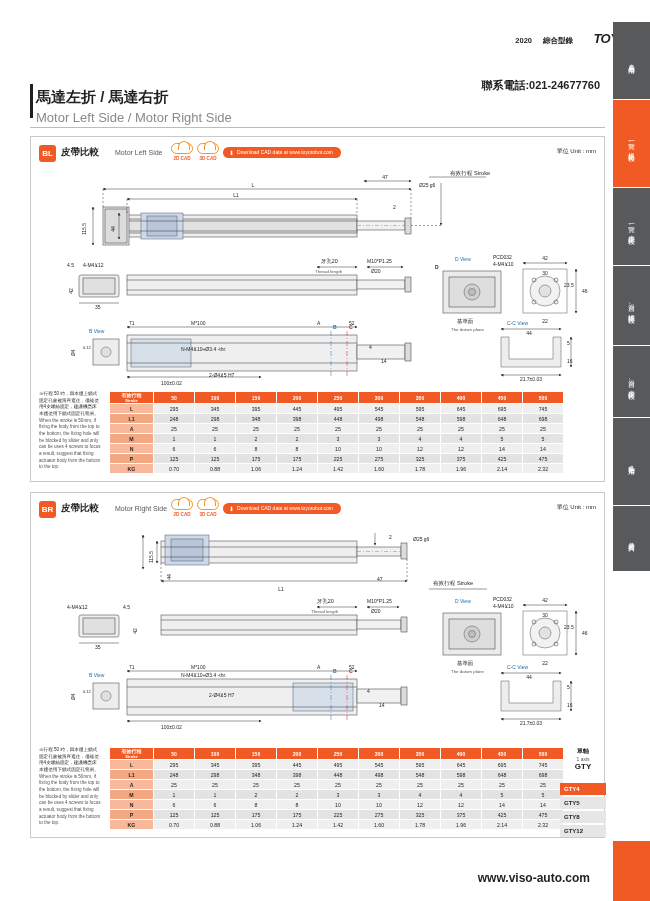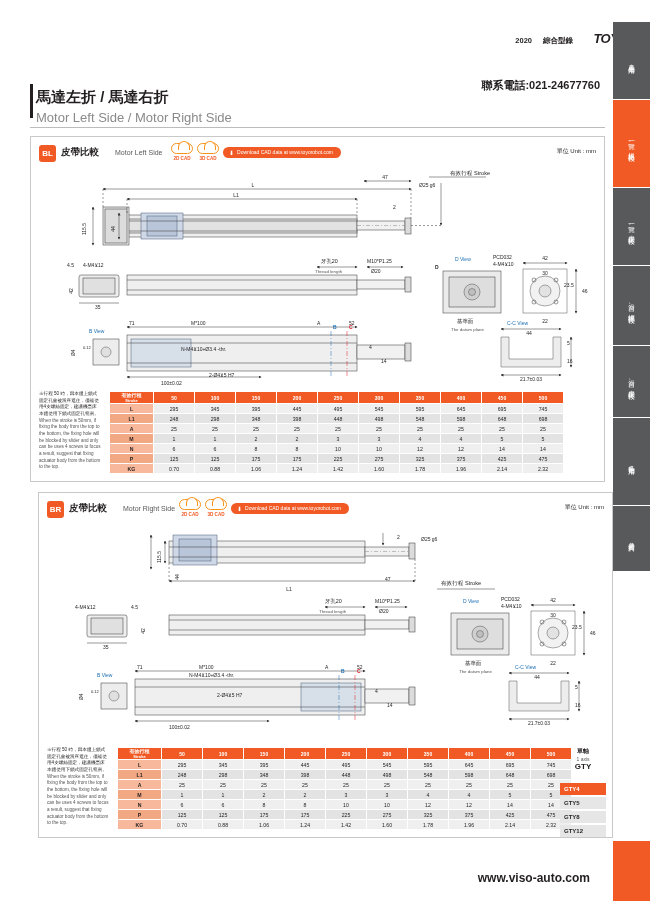--- a/index.html
+++ b/index.html
@@ -56,21 +56,21 @@
   }
   .hdr-line {
     position:absolute; left:30px; top:127px; width:575px; height:1px; background:#bcbcbc;
   }
   
   .panel {
     position:absolute; left:30px; width:575px;
     border:1px solid #c9c9c9; background:#ffffff;
   }
   #panel-top { top:136px; height:346px; }
-  #panel-bottom { top:492px; height:346px;margin-left:8px; }
+  #panel-bottom { top:492px; height:346px; }
   .badge {
     position:absolute; left:8px; top:8px; width:17px; height:17px;
     background:#f15a24; color:#fff; border-radius:3px;
     display:flex; align-items:center; justify-content:center;
     font-size:8px; font-weight:bold;
   }
   .panel-title-cn {
     position:absolute; left:30px; top:9px; font-size:9.5px; font-weight:bold; color:#231f20;
   }
   .panel-title-en {

